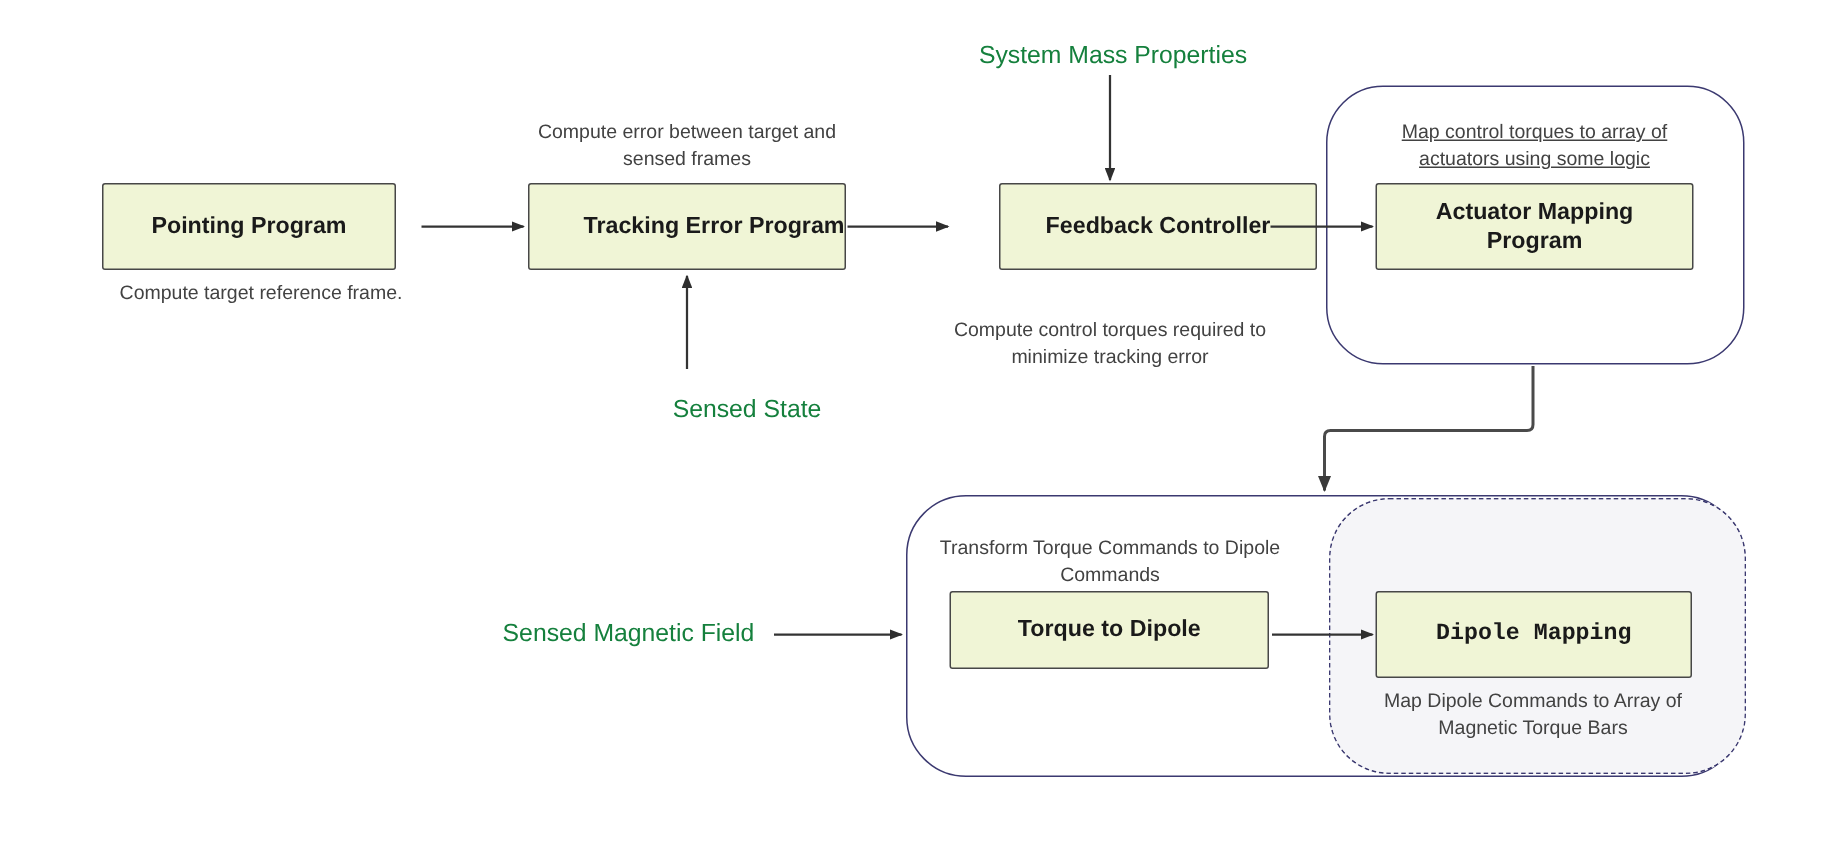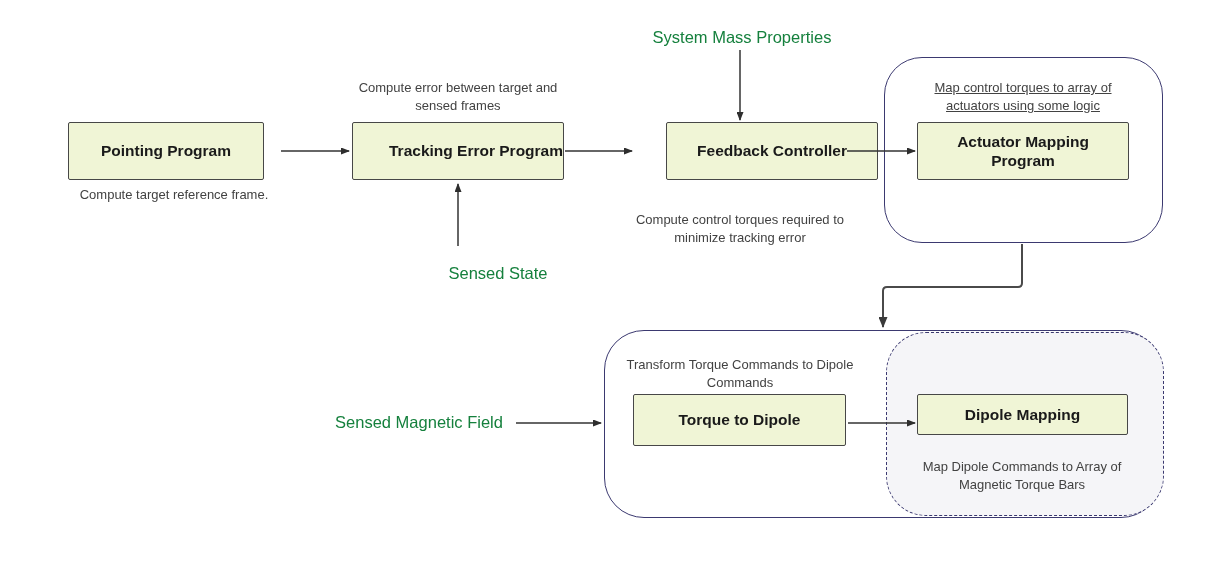--- a/index.html
+++ b/index.html
@@ -96,21 +96,21 @@
   </div>
 
   <div class="node" style="left:917px; top:122px; width:212px; height:58px;text-align:center;">
     <span class="inner" style="max-width:150px;">Actuator Mapping Program</span>
   </div>
 
   <div class="node" style="left:633px; top:394px; width:213px; height:52px;">
     <span class="inner">Torque to Dipole</span>
   </div>
 
-  <div class="node" style="left:917px; top:394px; width:211px; height:41px;">
+  <div class="node" style="left:917px; top:394px; width:211px; height:58px;font-family:Liberation Mono, monospace;">
     <span class="inner">Dipole Mapping</span>
   </div>
 
   <div class="caption" style="left:174px; top:186px; width:230px;">Compute target reference frame.</div>
 
   <div class="caption" style="left:458px; top:79px; width:230px;">Compute error between target and sensed frames</div>
 
   <div class="caption" style="left:740px; top:186px; width:250px;margin-top:25px;">Compute control torques required to minimize tracking error</div>
 
   <div class="caption" style="left:1023px; top:79px; width:225px;text-decoration:underline;">Map control torques to array of actuators using some logic</div>

